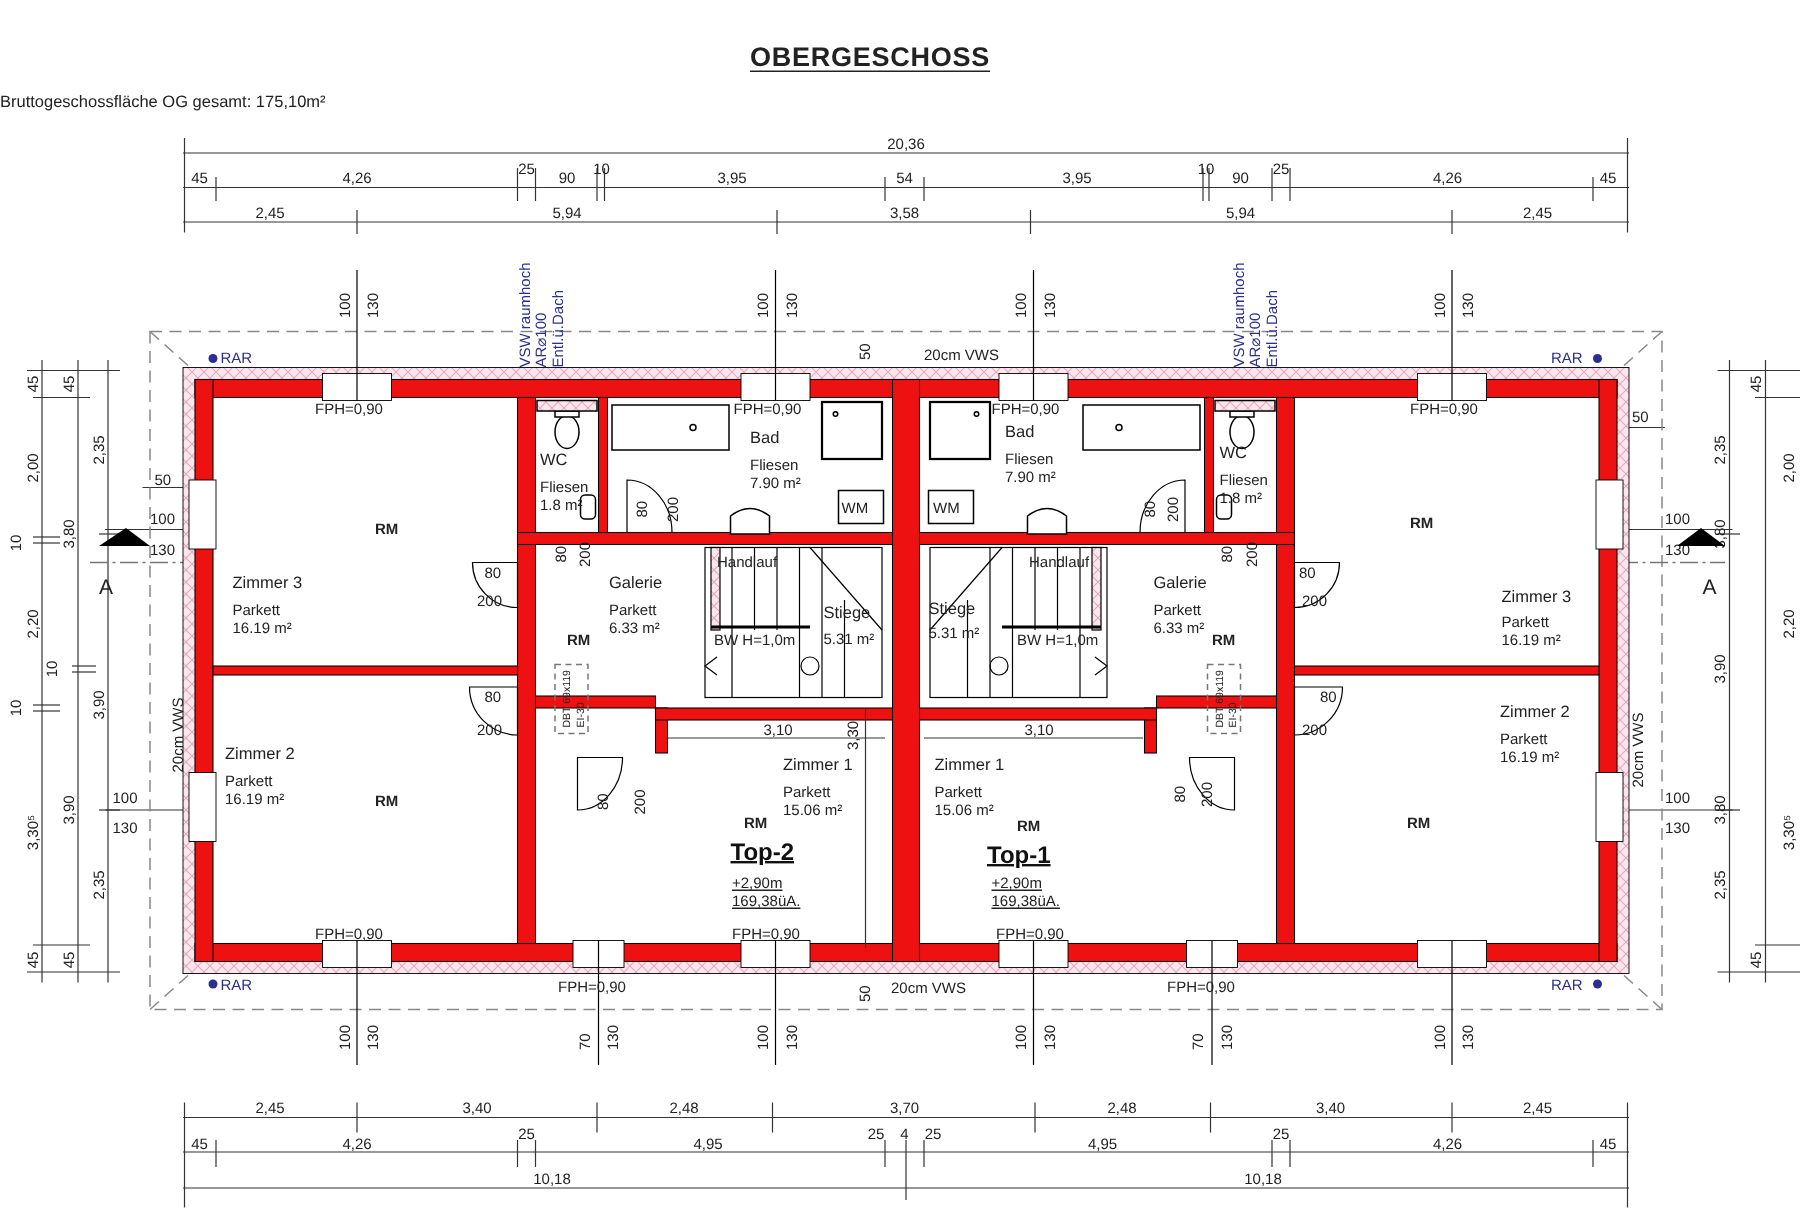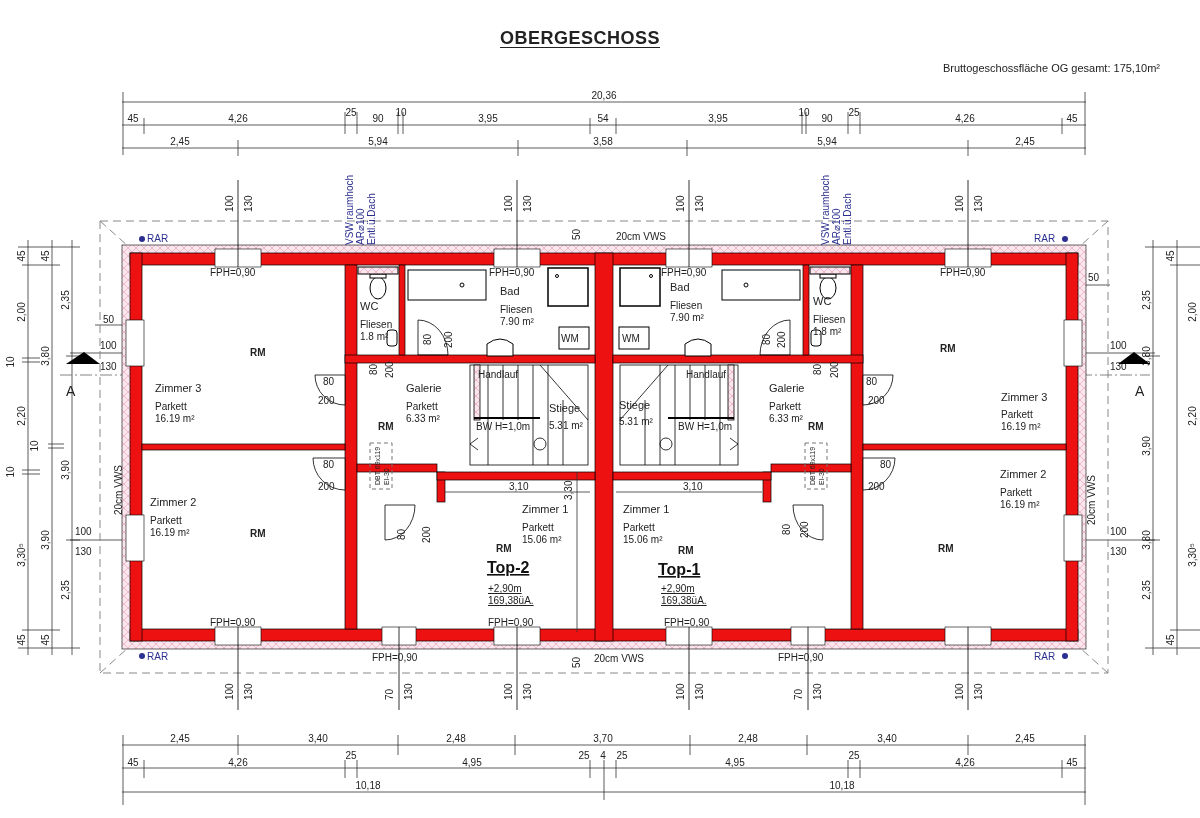--- a/index.html
+++ b/index.html
@@ -1,18 +1,18 @@
 <!DOCTYPE html>
 <html><head>
 <meta charset="utf-8">
 <style>
   html,body{margin:0;padding:0;background:#ffffff;}
   body{width:1200px;height:818px;position:relative;overflow:hidden;font-family:"Liberation Sans",sans-serif;color:#222;}
   .title{position:absolute;left:0;width:1160px;top:28px;text-align:center;font-weight:bold;font-size:18px;text-decoration:underline;text-underline-offset:3px;letter-spacing:0.5px;}
-  .subtitle{position:absolute;left:0;width:1160px;top:62px;text-align:right;font-size:11px;}
+  .subtitle{position:absolute;left:0;width:1160px;top:62px;text-align:left;font-size:11px;}
   svg{position:absolute;left:0;top:0;}
   .t{font-family:"Liberation Sans",sans-serif;font-size:10px;fill:#222;}
   .ts{font-family:"Liberation Sans",sans-serif;font-size:9px;fill:#222;}
   .tb{font-family:"Liberation Sans",sans-serif;font-size:10px;font-weight:bold;fill:#222;}
   .tblue{font-family:"Liberation Sans",sans-serif;font-size:10px;fill:#2b2f8f;}
   .room{font-family:"Liberation Sans",sans-serif;font-size:11px;fill:#222;}
   .top{font-family:"Liberation Sans",sans-serif;font-size:16px;font-weight:bold;fill:#111;text-decoration:underline;}
   .dim{stroke:#333;stroke-width:0.8;fill:none;}
   .wall{fill:#ee1111;stroke:#000;stroke-width:0.7;}
   .thin{stroke:#000;stroke-width:0.8;fill:none;}

